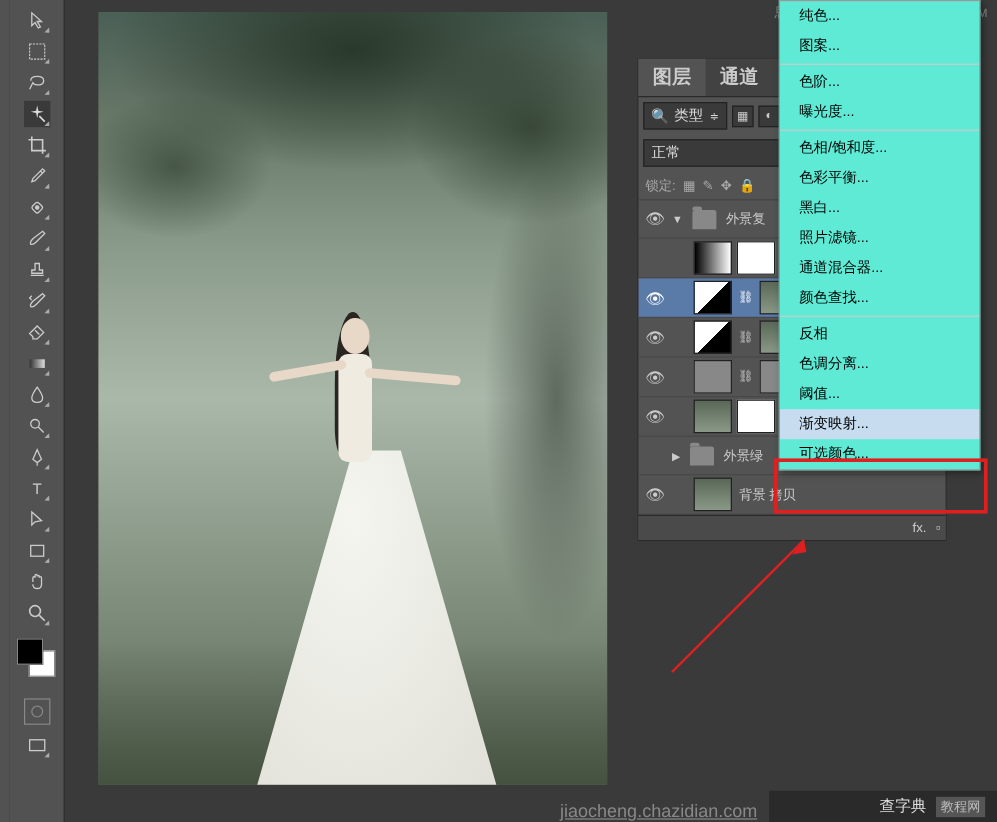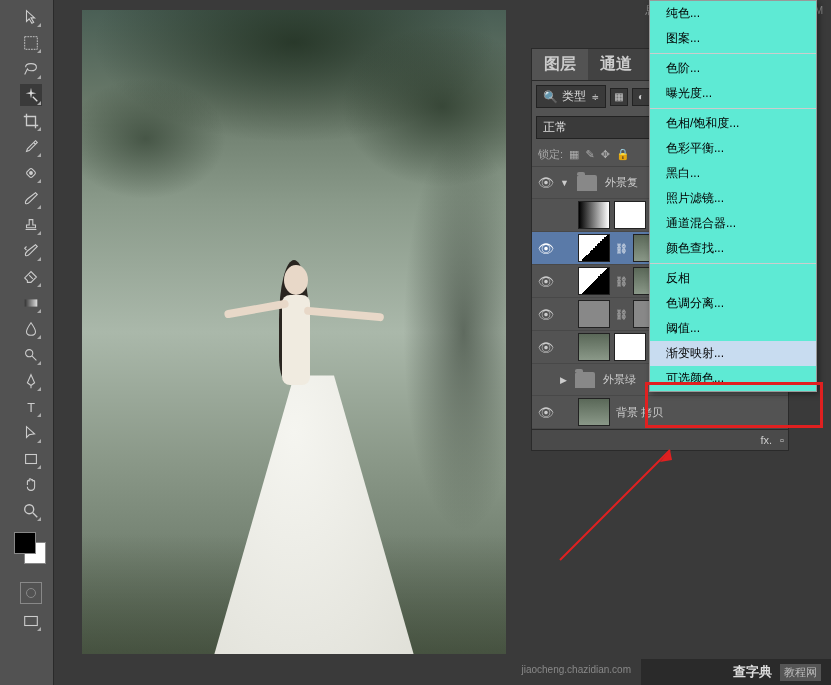--- a/index.html
+++ b/index.html
@@ -80,21 +80,21 @@
     .context-menu { position: absolute; right: 14px; top: 0; width: 168px; background: #5eead4; border: 1px solid #999; box-shadow: 2px 2px 6px rgba(0,0,0,0.4); font-size: 12px; color: #000; z-index: 100; }
     .menu-item { padding: 4px 16px; cursor: pointer; white-space: nowrap; }
     .menu-item.highlighted { background: #c8dcf0; }
     .menu-sep { border-top: 1px solid #ccc; margin: 2px 0; }
     
     .highlight-box { position: absolute; right: 8px; top: 382px; width: 178px; height: 46px; border: 3px solid #e02020; z-index: 101; pointer-events: none; }
     
     .arrow-line { position: absolute; z-index: 99; pointer-events: none; }
     
     .footer-bar { position: absolute; bottom: 0; right: 0; width: 190px; height: 26px; background: #2a2a2a; color: #bbb; display: flex; align-items: center; justify-content: flex-end; padding: 0 10px; font-size: 13px; gap: 8px; }
-    .footer-bar .brand { font-weight: bold; color: #ddd; }
+    .footer-bar .brand { font-weight: normal; color: #ddd; }
     .footer-bar .sub { background: #555; padding: 1px 4px; font-size: 11px; }
   </style>
 </head>
 <body>
 
 <div class="toolbar-main"></div>
 
 <div class="toolbar">
   <div class="tool-row">
       <div class="tool tool-tri">
@@ -411,13 +411,13 @@
 
 <svg class="arrow-line" style="left:550px; top:440px; width:150px; height:130px;">
   <line x1="10" y1="120" x2="120" y2="10" stroke="#e02020" stroke-width="2"></line>
   <polygon points="120,10 110,22 122,20" fill="#e02020"></polygon>
 </svg>
 
 <div class="footer-bar">
   <span class="brand">查字典</span>
   <span class="sub">教程网</span>
 </div>
-<div style="position:absolute; bottom:10px; right:200px; font-size:10px; color:#888;">jiaocheng.chazidian.com</div>
+<div style="position:absolute; bottom:0; right:200px; font-size:15px; color:#888;text-decoration:underline;">jiaocheng.chazidian.com</div>
 
 </body></html>

